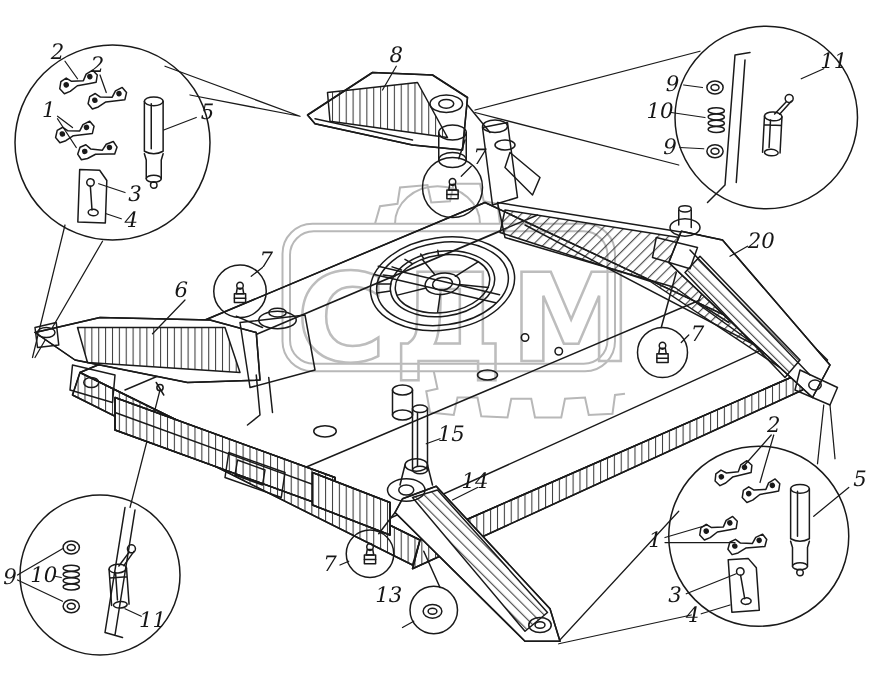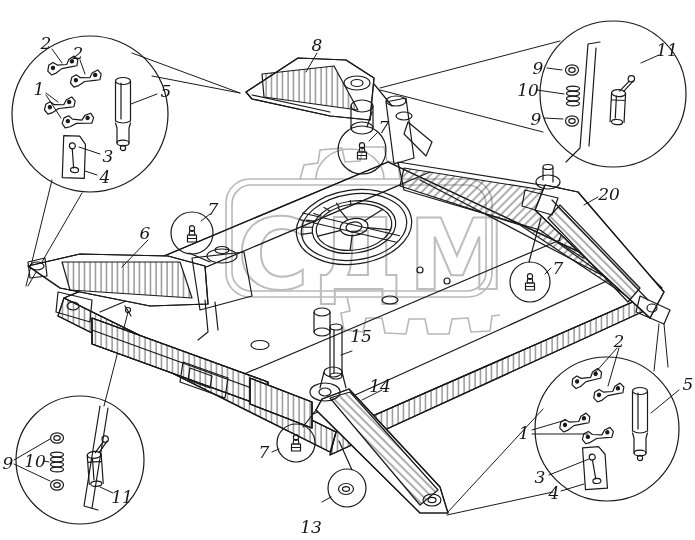--- a/index.html
+++ b/index.html
@@ -277,24 +277,24 @@
 <span class="callout" style="left:317px;top:45px">8</span>
 <span class="callout" style="left:384px;top:127px">7</span>
 <span class="callout" style="left:538px;top:68px">9</span>
 <span class="callout" style="left:528px;top:90px">10</span>
 <span class="callout" style="left:536px;top:119px">9</span>
 <span class="callout" style="left:667px;top:50px">11</span>
 <span class="callout" style="left:145px;top:233px">6</span>
 <span class="callout" style="left:213px;top:209px">7</span>
 <span class="callout" style="left:609px;top:194px">20</span>
 <span class="callout" style="left:558px;top:268px">7</span>
-<span class="callout" style="left:361px;top:336px">15</span>
+<span class="callout" style="left:361px;top:348px">15</span>
 <span class="callout" style="left:380px;top:386px">14</span>
 <span class="callout" style="left:264px;top:452px">7</span>
-<span class="callout" style="left:311px;top:527px">13</span>
+<span class="callout" style="left:311px;top:477px">13</span>
 <span class="callout" style="left:8px;top:463px">9</span>
 <span class="callout" style="left:35px;top:461px">10</span>
 <span class="callout" style="left:122px;top:497px">11</span>
 <span class="callout" style="left:619px;top:341px">2</span>
 <span class="callout" style="left:524px;top:433px">1</span>
 <span class="callout" style="left:688px;top:384px">5</span>
 <span class="callout" style="left:540px;top:477px">3</span>
 <span class="callout" style="left:554px;top:493px">4</span>
 
 </div>

